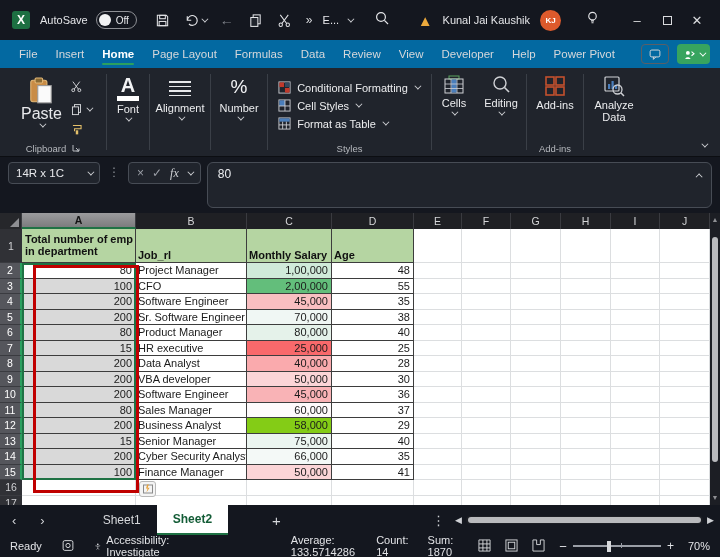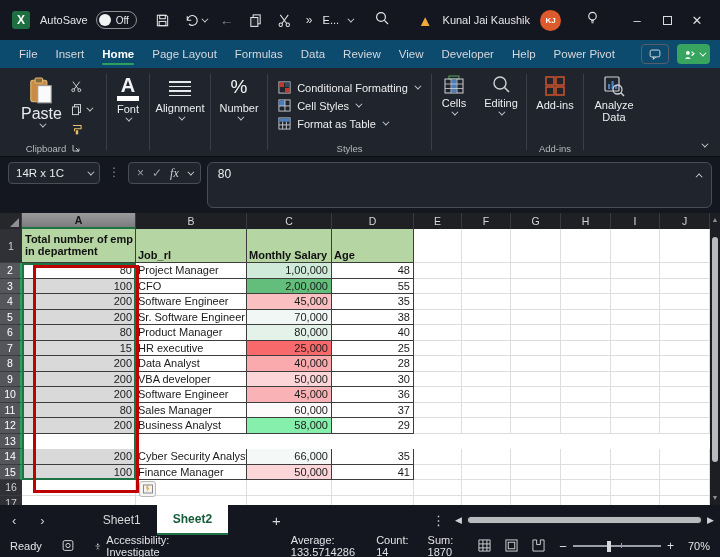--- a/index.html
+++ b/index.html
@@ -23,21 +23,21 @@
   .chev { display:inline-block; width:5px; height:5px; border-right:1.2px solid #cfd1d5;
     border-bottom:1.2px solid #cfd1d5; transform:rotate(45deg) translateY(-2px); }
   .docname { display:flex; align-items:center; gap:8px; font-size:11px; margin-left:10px; }
   .warn { color:#eca93c; font-size:15px; line-height:1; }
   .avatar { width:21px; height:21px; border-radius:50%; background:#dd5a2c; color:#fff;
     font-size:8px; font-weight:bold; display:flex; align-items:center; justify-content:center; }
   .winbtn { width:30px; text-align:center; font-size:13px; color:#dadbde; }
   .maxbox { display:inline-block; width:9px; height:9px; border:1.2px solid #dadbde; }
 
   
-  .menubar { position:absolute; top:40px; left:0; right:0; height:28px; background:#0c4a6e;
+  .menubar { position:absolute; top:40px; left:0; right:0; height:28px; background:#0369a1;
     display:flex; align-items:center; padding:0 10px; }
   .mtab { font-size:11.5px; color:#d6d8db; padding:5px 9px; position:relative; white-space:nowrap; }
   .mtab.active { color:#fff; font-weight:bold; }
   .mtab.active::after { content:""; position:absolute; left:9px; right:9px; bottom:0;
     height:2.5px; background:#2ba05f; border-radius:2px; }
   .menu-right { margin-left:auto; display:flex; align-items:center; gap:8px; }
   .cmtbtn { width:28px; height:20px; border:1px solid #5a5f67; border-radius:4px;
     display:flex; align-items:center; justify-content:center; }
   .sharebtn { height:20px; background:#37a45f; border-radius:4px; display:flex; align-items:center;
     gap:3px; padding:0 6px; }
@@ -613,30 +613,30 @@
             <div class="cell " style="width: 49px; height: 15.5px;"></div>
             <div class="cell " style="width: 50px; height: 15.5px;"></div>
             <div class="cell " style="width: 50px; height: 15.5px;"></div>
             <div class="cell " style="width: 49px; height: 15.5px;"></div>
             <div class="cell " style="width: 50px; height: 15.5px;"></div>
           </div>
           <div class="row" style="height: 15.5px;">
             <div class="rowh sel" style="height: 15.5px;">12</div>
             <div class="cell db num selA" style="width: 114px; height: 15.5px;">200</div>
             <div class="cell db txt" style="width: 111px; height: 15.5px;">Business Analyst</div>
-            <div class="cell db num" style="width: 85px; height: 15.5px; background: #86efac;">58,000</div>
+            <div class="cell db num" style="width: 85px; height: 15.5px; background: #84cc16;">58,000</div>
             <div class="cell db num" style="width: 82px; height: 15.5px;">29</div>
             <div class="cell " style="width: 48px; height: 15.5px;"></div>
             <div class="cell " style="width: 49px; height: 15.5px;"></div>
             <div class="cell " style="width: 50px; height: 15.5px;"></div>
             <div class="cell " style="width: 50px; height: 15.5px;"></div>
             <div class="cell " style="width: 49px; height: 15.5px;"></div>
             <div class="cell " style="width: 50px; height: 15.5px;"></div>
           </div>
-          <div class="row" style="height: 15.5px; flex-direction: column;">
+          <div class="row" style="height: 15.5px;">
             <div class="rowh sel" style="height: 15.5px;">13</div>
             <div class="cell db num selA" style="width: 114px; height: 15.5px;">15</div>
             <div class="cell db txt" style="width: 111px; height: 15.5px;">Senior Manager</div>
             <div class="cell db num" style="width: 85px; height: 15.5px; background: rgb(235, 245, 240);">75,000</div>
             <div class="cell db num" style="width: 82px; height: 15.5px;">40</div>
             <div class="cell " style="width: 48px; height: 15.5px;"></div>
             <div class="cell " style="width: 49px; height: 15.5px;"></div>
             <div class="cell " style="width: 50px; height: 15.5px;"></div>
             <div class="cell " style="width: 50px; height: 15.5px;"></div>
             <div class="cell " style="width: 49px; height: 15.5px;"></div>

